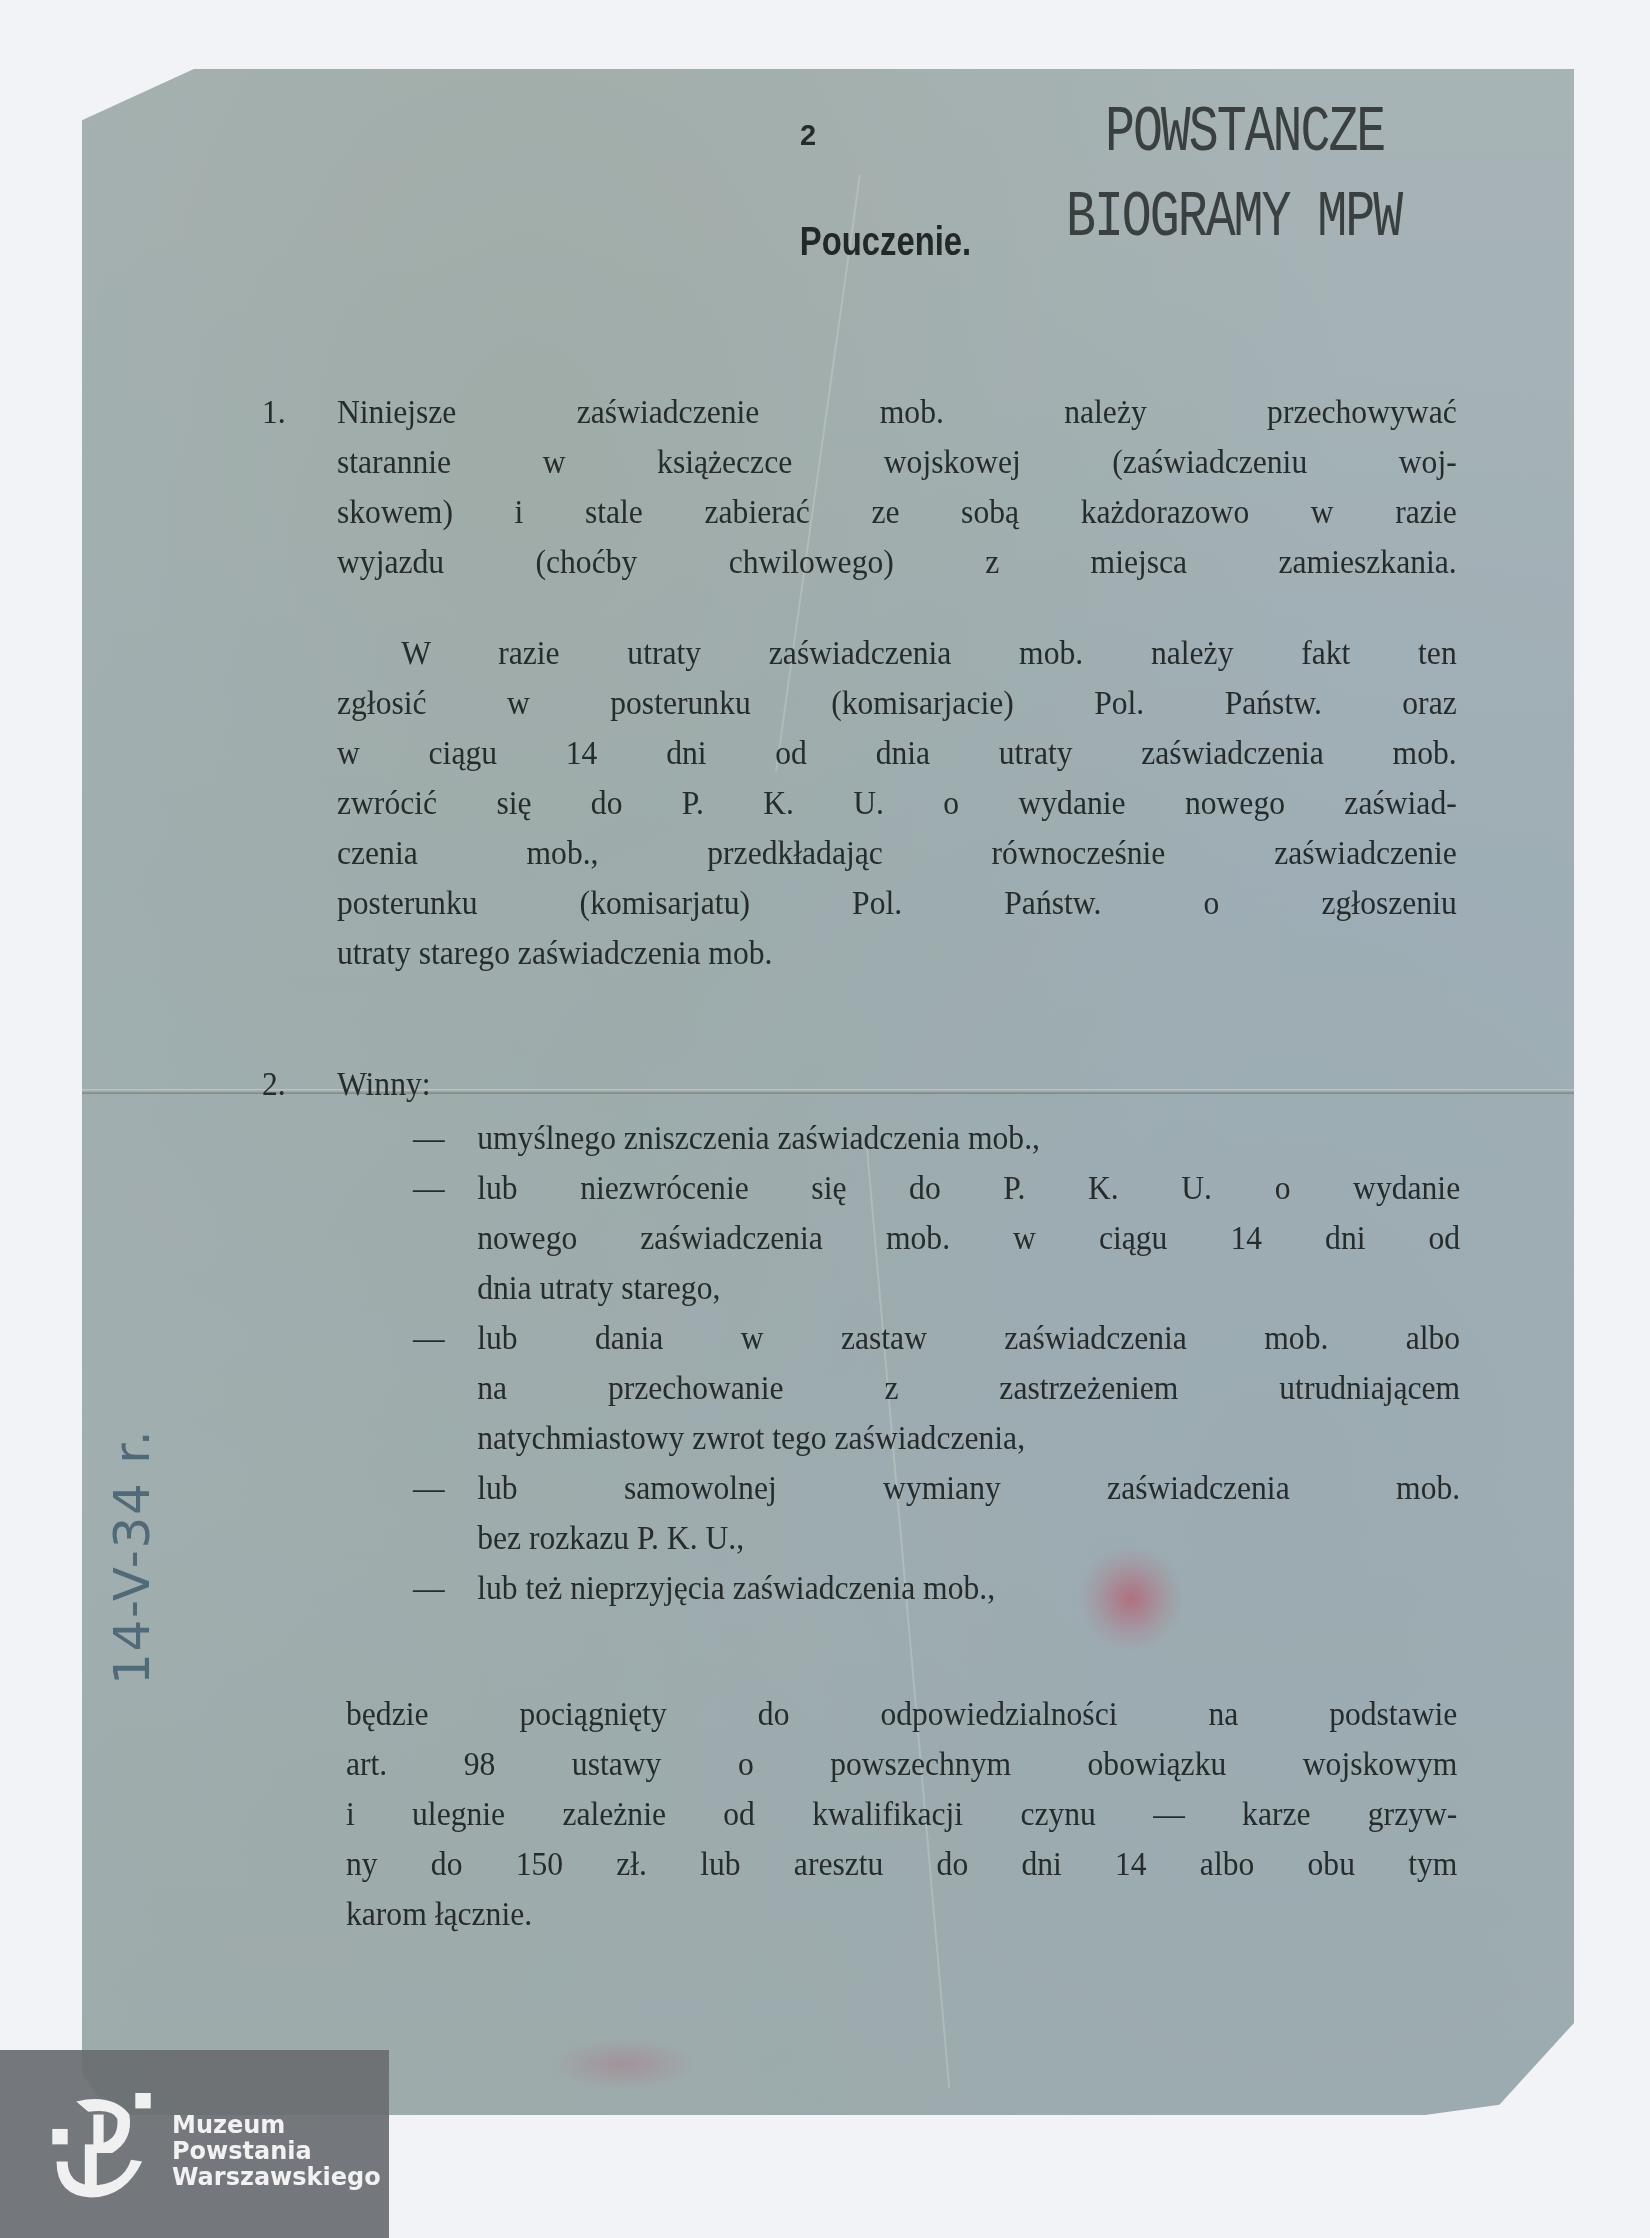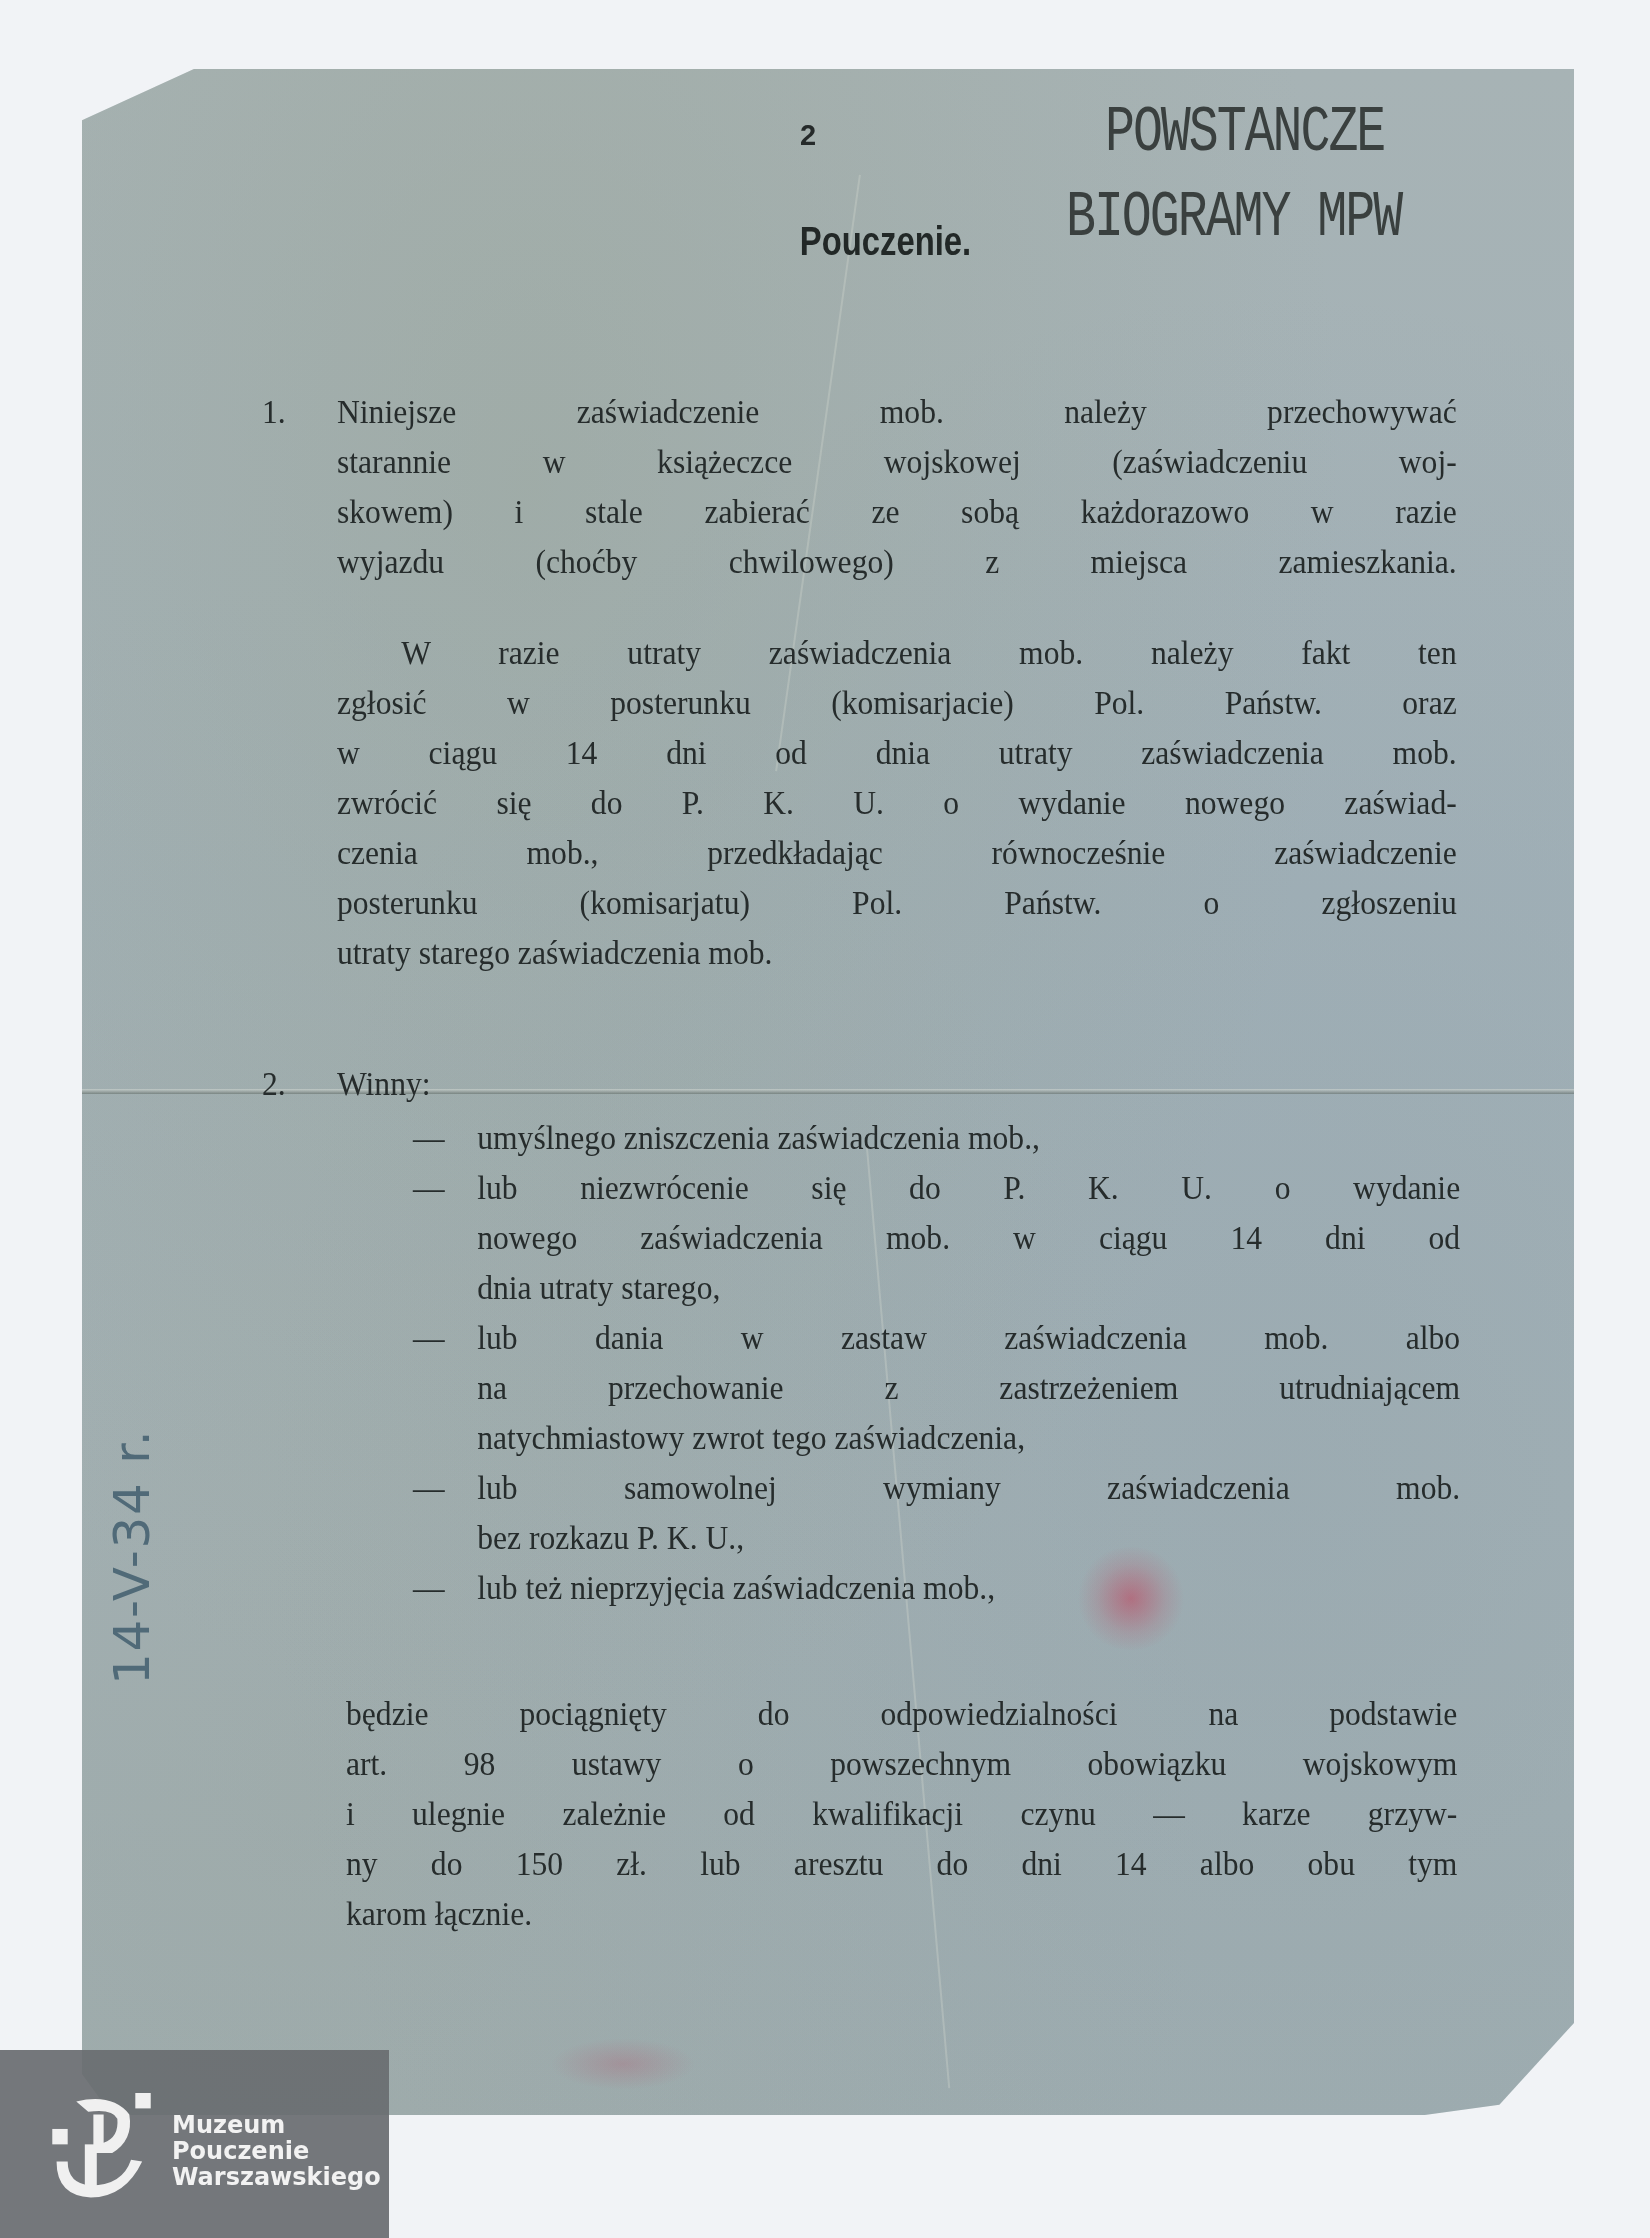--- a/index.html
+++ b/index.html
@@ -151,17 +151,17 @@
 <div class="logo-box">
   <svg class="logo-mark" viewBox="0 0 115 125">
     <rect x="0" y="42" width="18" height="18" fill="#f0f0f0"></rect>
     <rect x="97" y="0" width="18" height="18" fill="#f0f0f0"></rect>
     <path d="M28 10 Q70 0 90 25 Q95 55 70 70 L48 70 L48 25 L60 25 L60 58 Q78 52 76 30 Q70 18 42 22 Z" fill="#f0f0f0"></path>
     <path d="M38 60 L52 60 L52 110 L38 110 Z" fill="#f0f0f0"></path>
     <path d="M5 80 Q5 120 45 122 Q85 122 105 80 L92 78 Q82 108 45 108 Q18 106 18 80 Z" fill="#f0f0f0"></path>
   </svg>
   <div class="logo-text">
     <span>Muzeum</span>
-    <span>Pouczenie</span>
+    <span>Powstania</span>
     <span>Warszawskiego</span>
   </div>
 </div>
 
 
 </body></html>

